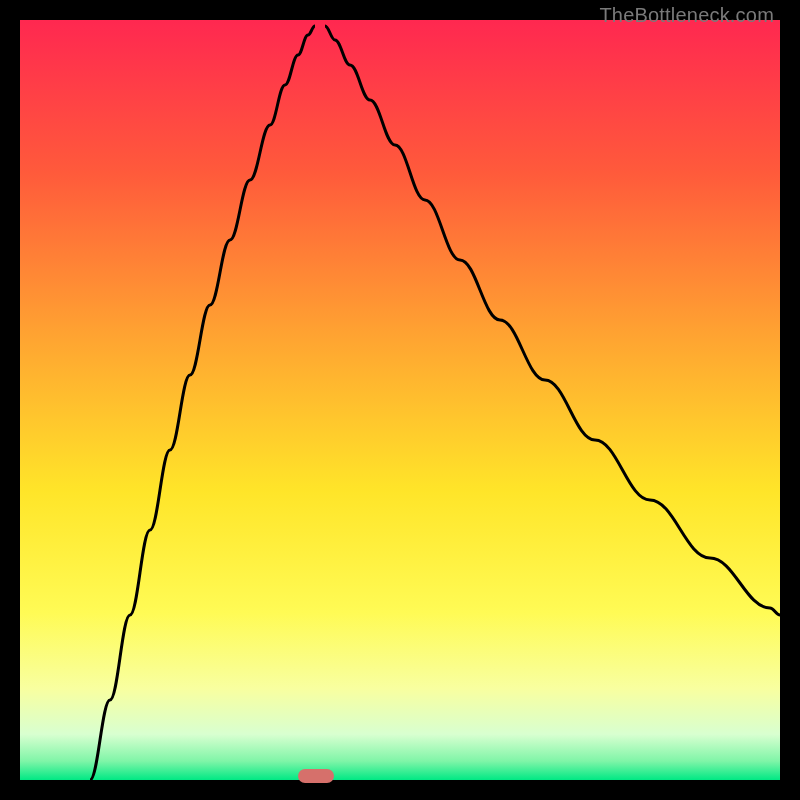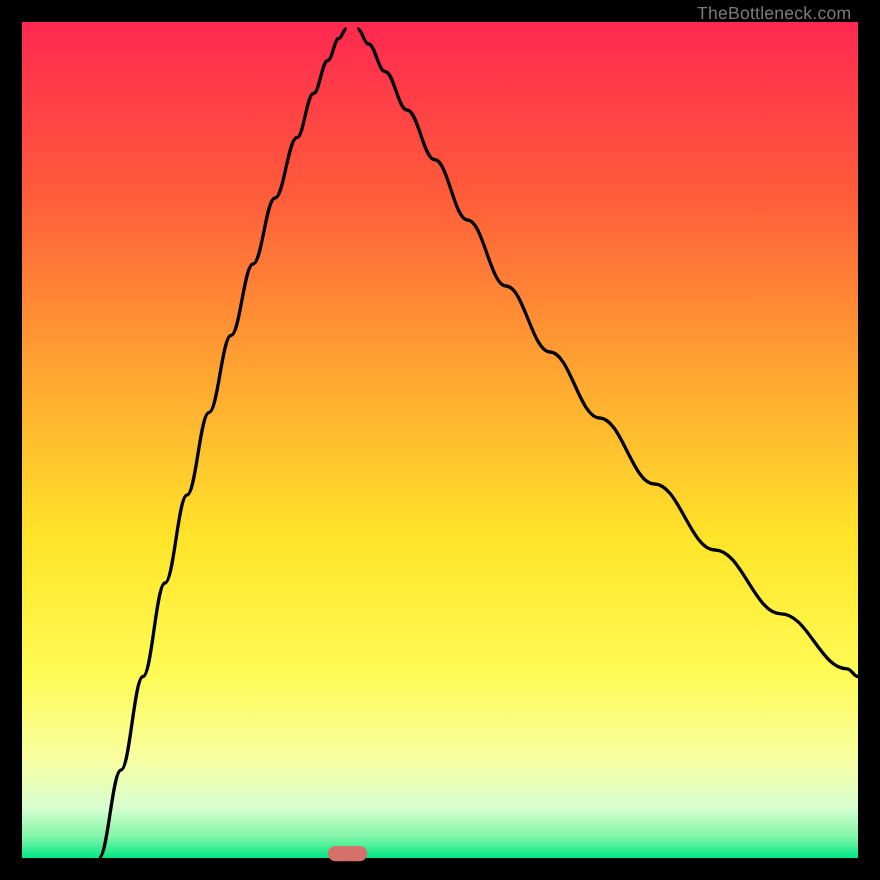--- a/index.html
+++ b/index.html
@@ -25,21 +25,21 @@
     top: 0;
     width: 760px;
     height: 760px;
     
   }
   .watermark {
     position: absolute;
     top: 4px;
     right: 26px;
     color: #7a7a7a;
-    font-size: 16px;
+    font-size: 20px;
     font-weight: 500;
     letter-spacing: 0.2px;
     pointer-events: none;
   }
   svg.curve {
     position: absolute;
     left: 0;
     top: 0;
     width: 760px;
     height: 760px;

